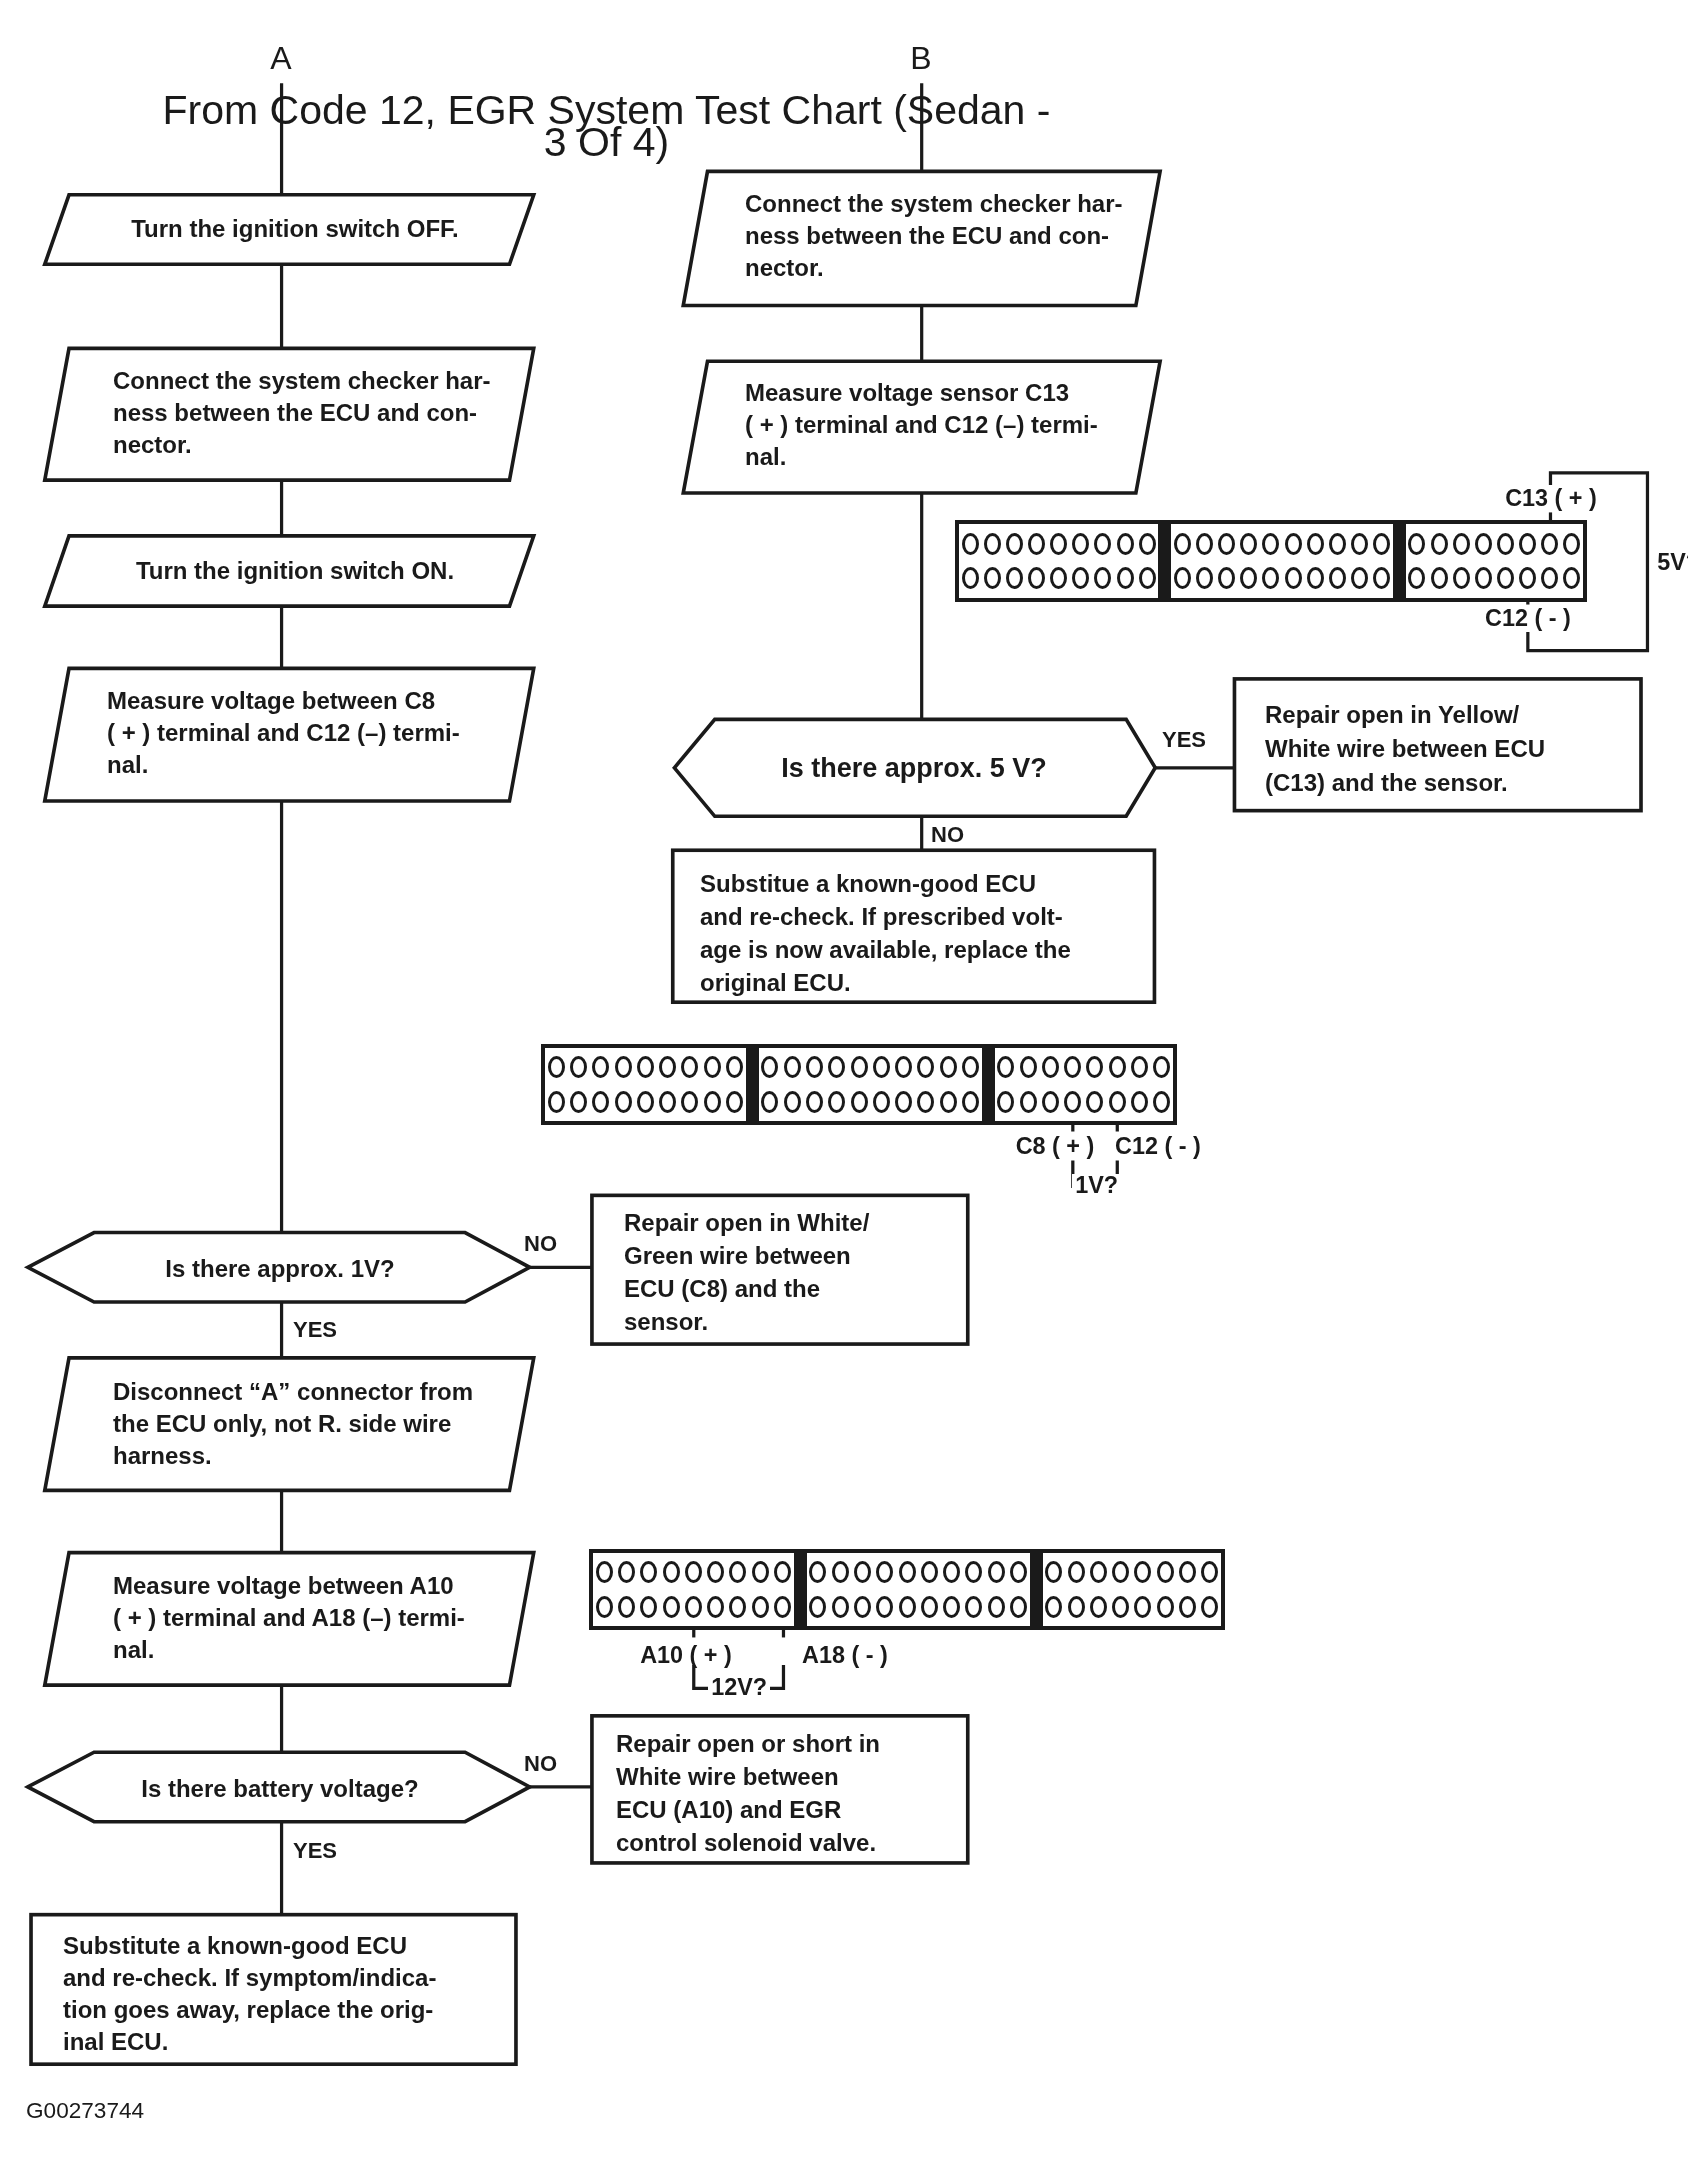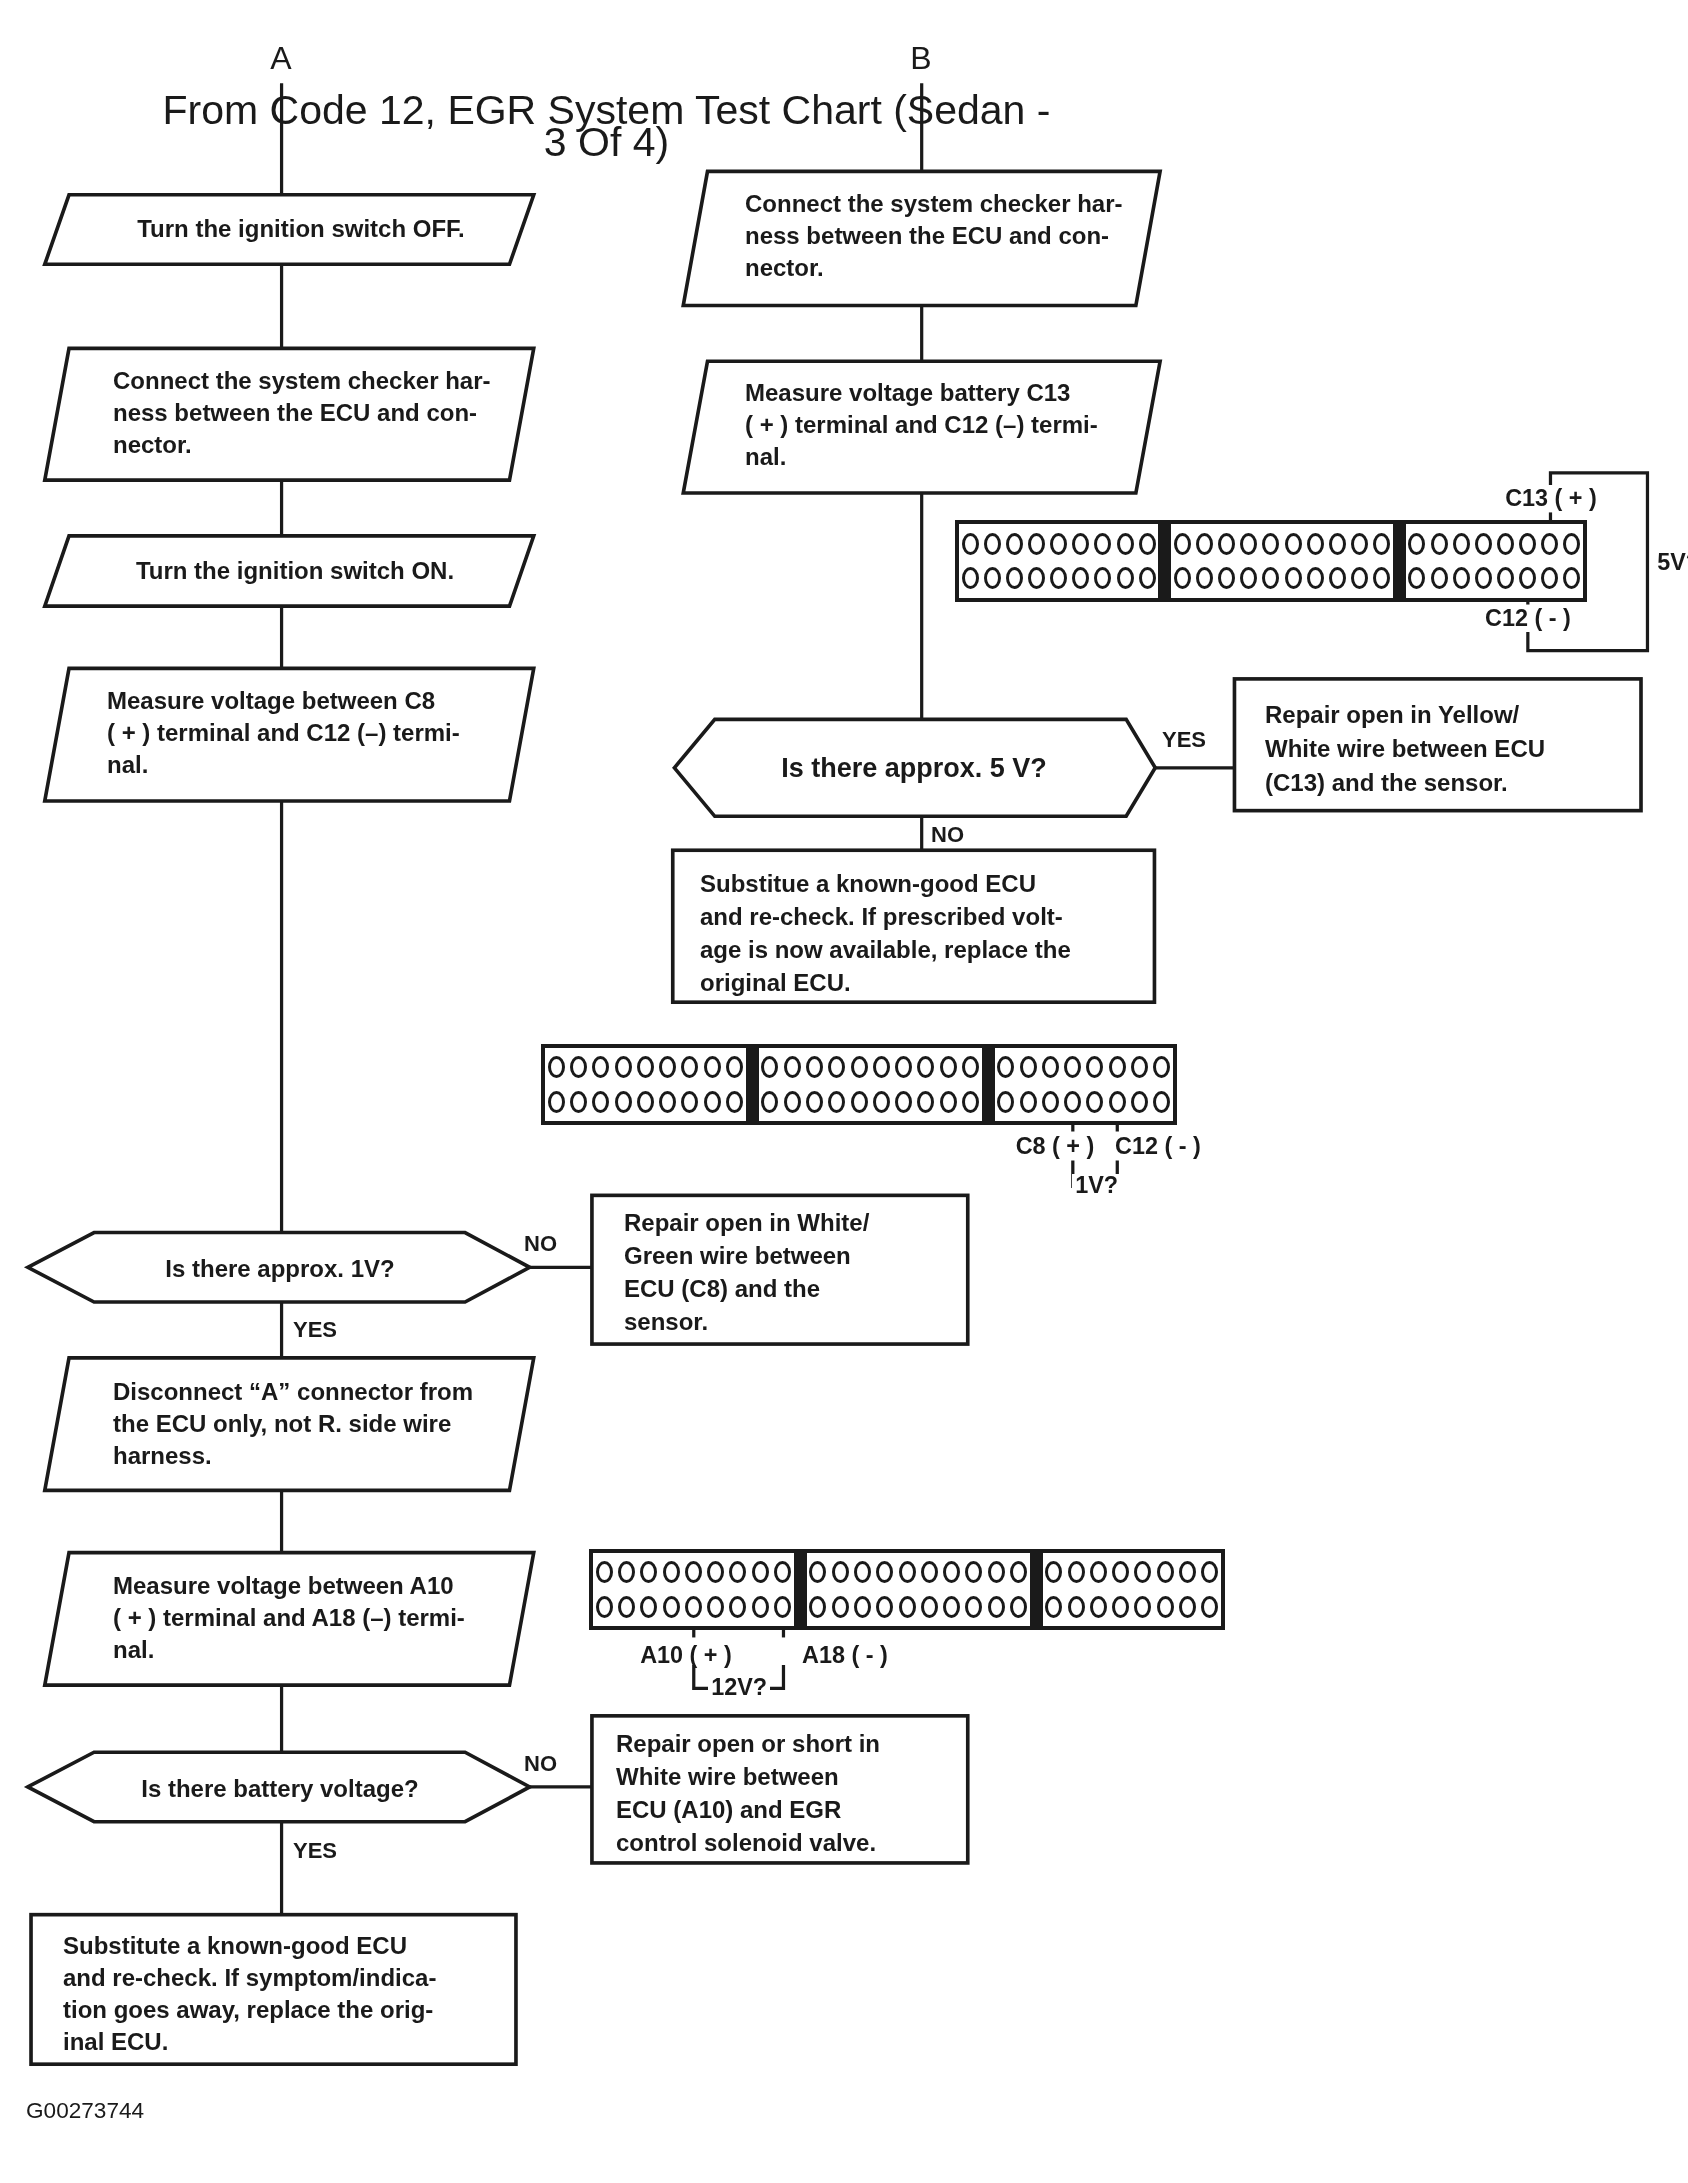--- a/index.html
+++ b/index.html
@@ -97,21 +97,21 @@
       <rect x="1527" y="840" width="503" height="163"></rect>
       <rect x="832" y="1052" width="596" height="188"></rect>
       <rect x="38" y="2369" width="600" height="185"></rect>
     </g>
   </svg>
 
   <div class="txt reg center" style="left:257px;top:42px;width:48px;font-size:32px;">A</div>
   <div class="txt reg center" style="left:897px;top:42px;width:48px;font-size:32px;">B</div>
   <div class="txt reg center" style="left:162px;top:94px;width:889px;font-size:41px;">From Code 12, EGR System Test Chart (Sedan - 3 Of 4)</div>
 
-  <div class="txt center" style="left:83px;top:213px;width:436px;">Turn the ignition switch OFF.</div>
+  <div class="txt center" style="left:77px;top:213px;width:436px;">Turn the ignition switch OFF.</div>
   <div class="txt" style="left:113px;top:365px;width:408px;">Connect the system checker har-
 ness between the ECU and con-
 nector.</div>
   <div class="txt center" style="left:77px;top:555px;width:436px;">Turn the ignition switch ON.</div>
   <div class="txt" style="left:107px;top:685px;width:408px;">Measure voltage between C8
 ( + ) terminal and C12 (–) termi-
 nal.</div>
   <div class="txt center" style="left:94px;top:1253px;width:372px;">Is there approx. 1V?</div>
   <div class="txt lbl" style="left:524px;top:1230px;">NO</div>
   <div class="txt lbl" style="left:293px;top:1316px;">YES</div>
@@ -134,21 +134,21 @@
 control solenoid valve.</div>
   <div class="txt" style="left:63px;top:1930px;width:441px;line-height:32px;">Substitute a known-good ECU
 and re-check. If symptom/indica-
 tion goes away, replace the orig-
 inal ECU.</div>
   <div class="txt reg" style="left:26px;top:2095px;font-size:22.6px;">G00273744</div>
 
   <div class="txt" style="left:745px;top:188px;width:380px;">Connect the system checker har-
 ness between the ECU and con-
 nector.</div>
-  <div class="txt" style="left:745px;top:377px;width:380px;">Measure voltage battery C13
+  <div class="txt" style="left:745px;top:377px;width:380px;">Measure voltage sensor C13
 ( + ) terminal and C12 (–) termi-
 nal.</div>
   <div class="txt center" style="left:732px;top:752px;width:364px;font-size:27px;">Is there approx. 5 V?</div>
   <div class="txt lbl" style="left:1162px;top:726px;">YES</div>
   <div class="txt lbl" style="left:931px;top:821px;">NO</div>
   <div class="txt" style="left:1265px;top:698px;width:356px;line-height:34px;">Repair open in Yellow/
 White wire between ECU
 (C13) and the sensor.</div>
   <div class="txt" style="left:700px;top:867px;width:441px;line-height:33px;">Substitue a known-good ECU
 and re-check. If prescribed volt-

